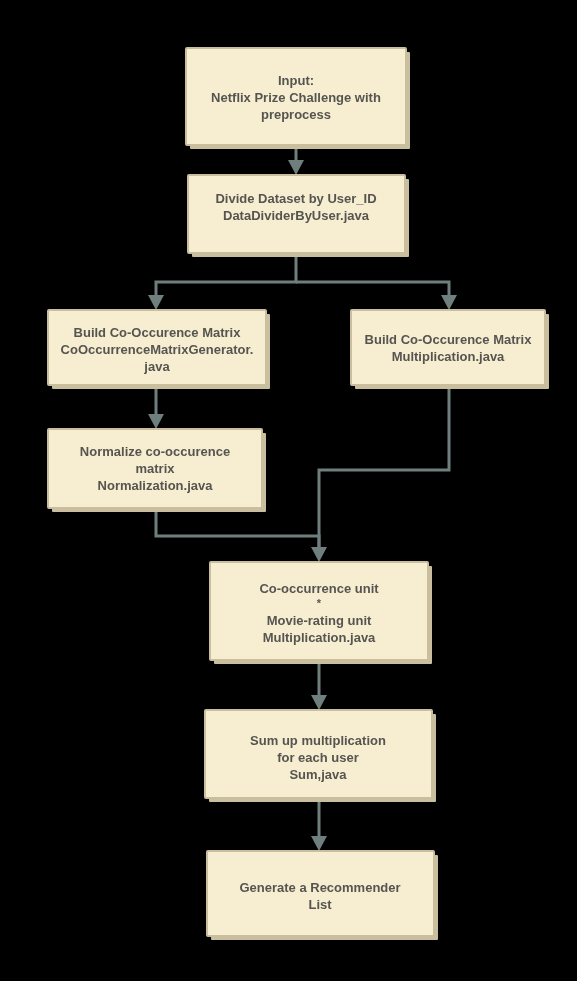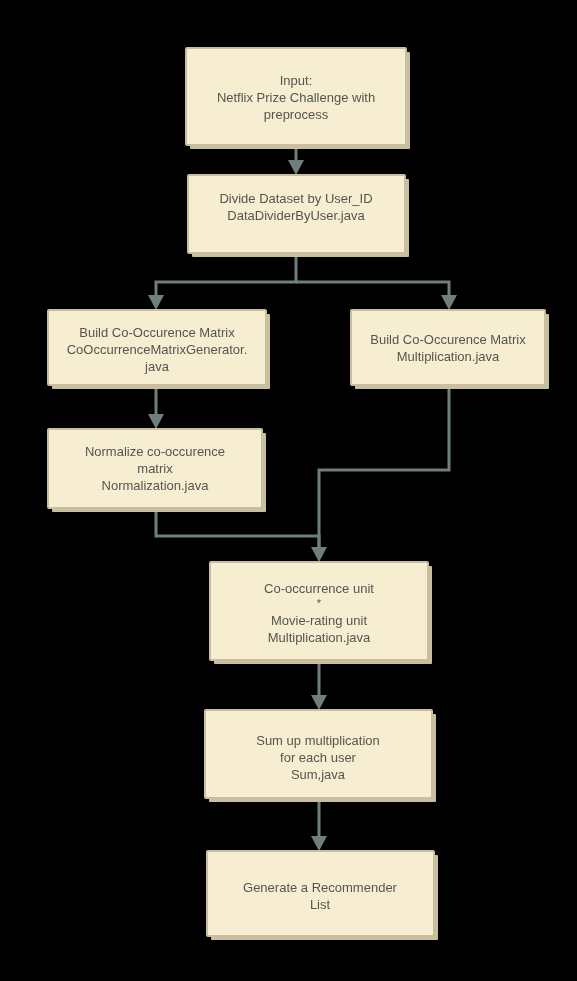--- a/index.html
+++ b/index.html
@@ -11,20 +11,21 @@
     width: 577px;
     height: 981px;
     overflow: hidden;
     font-family: "Liberation Sans", sans-serif;
   }
   #diagram-root {
     position: relative;
     width: 577px;
     height: 981px;
     background: #000000;
+    font-weight: bold;
   }
   svg.flow {
     position: absolute;
     top: 0;
     left: 0;
     width: 577px;
     height: 981px;
     display: block;
   }
   .node-box {

